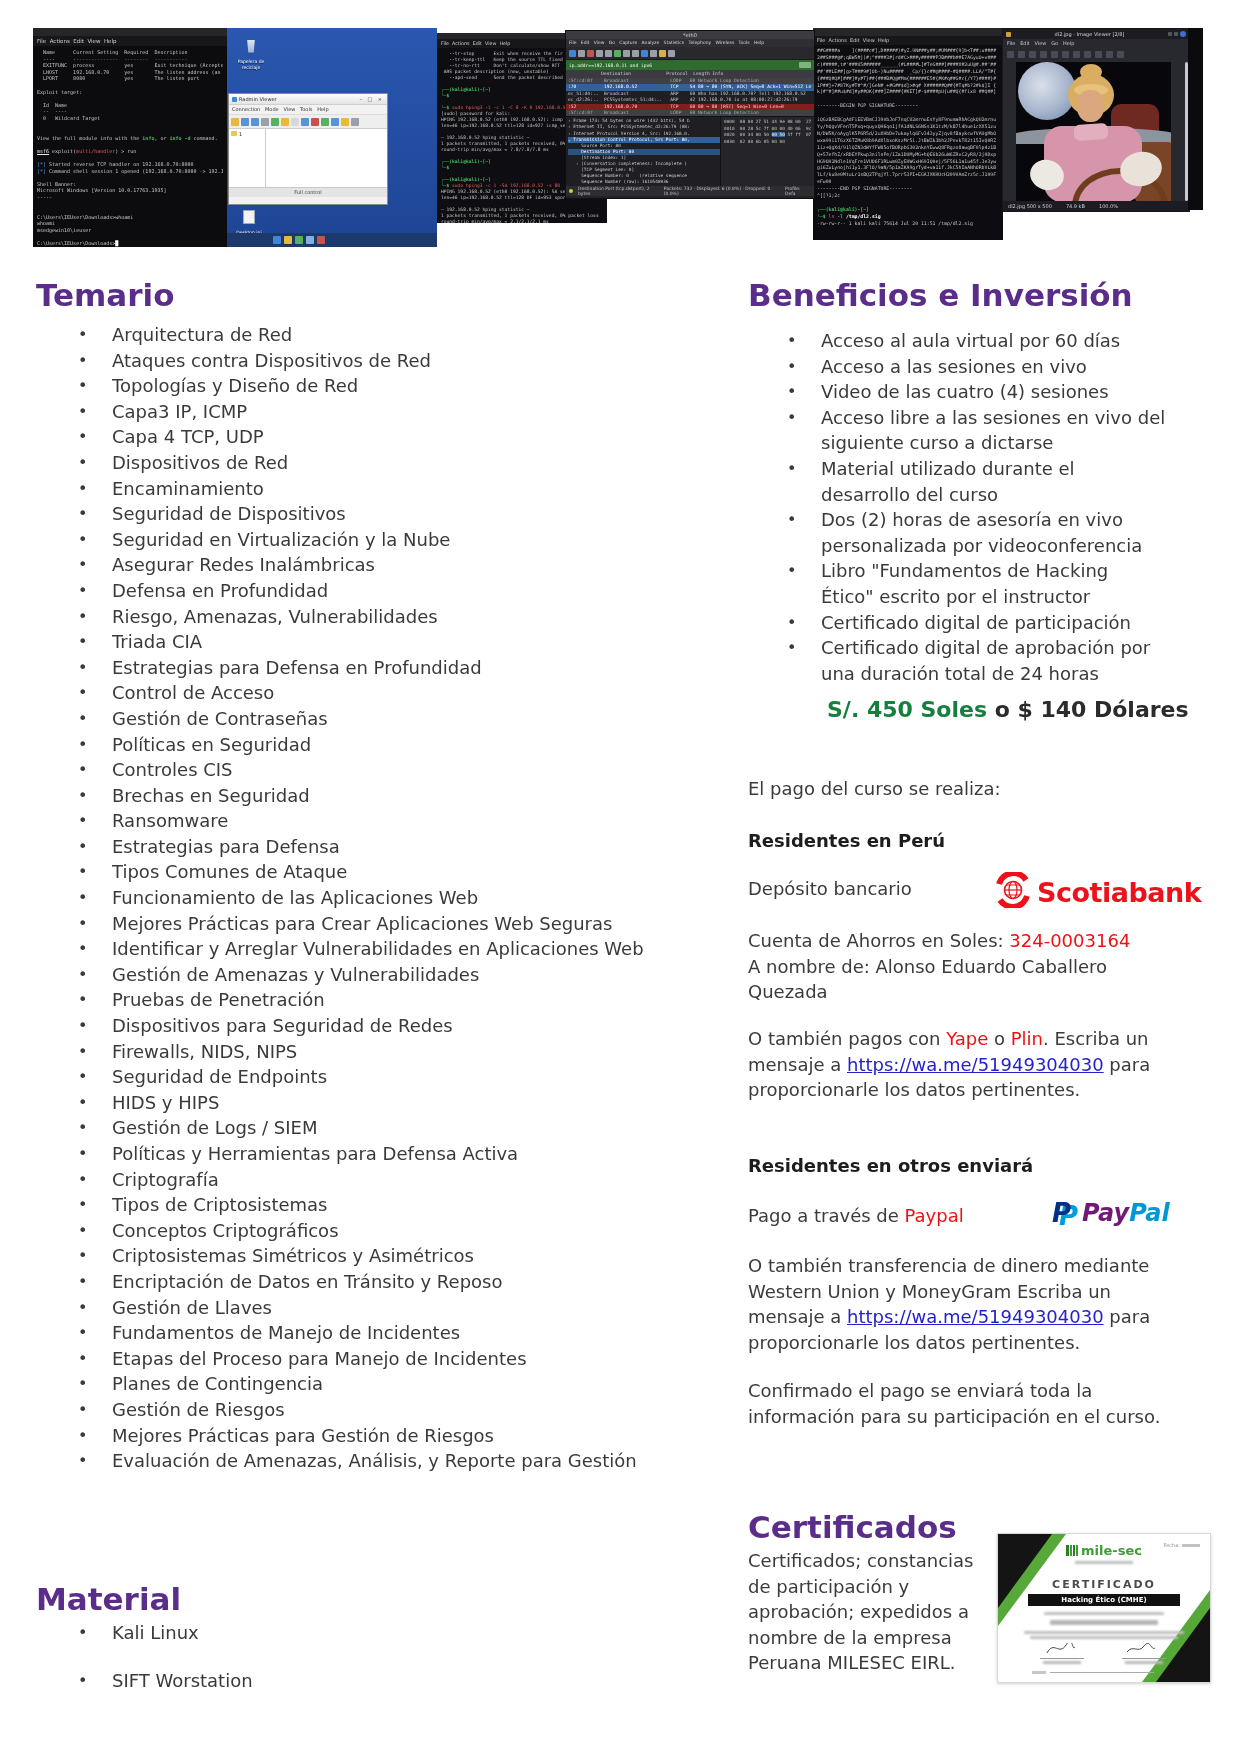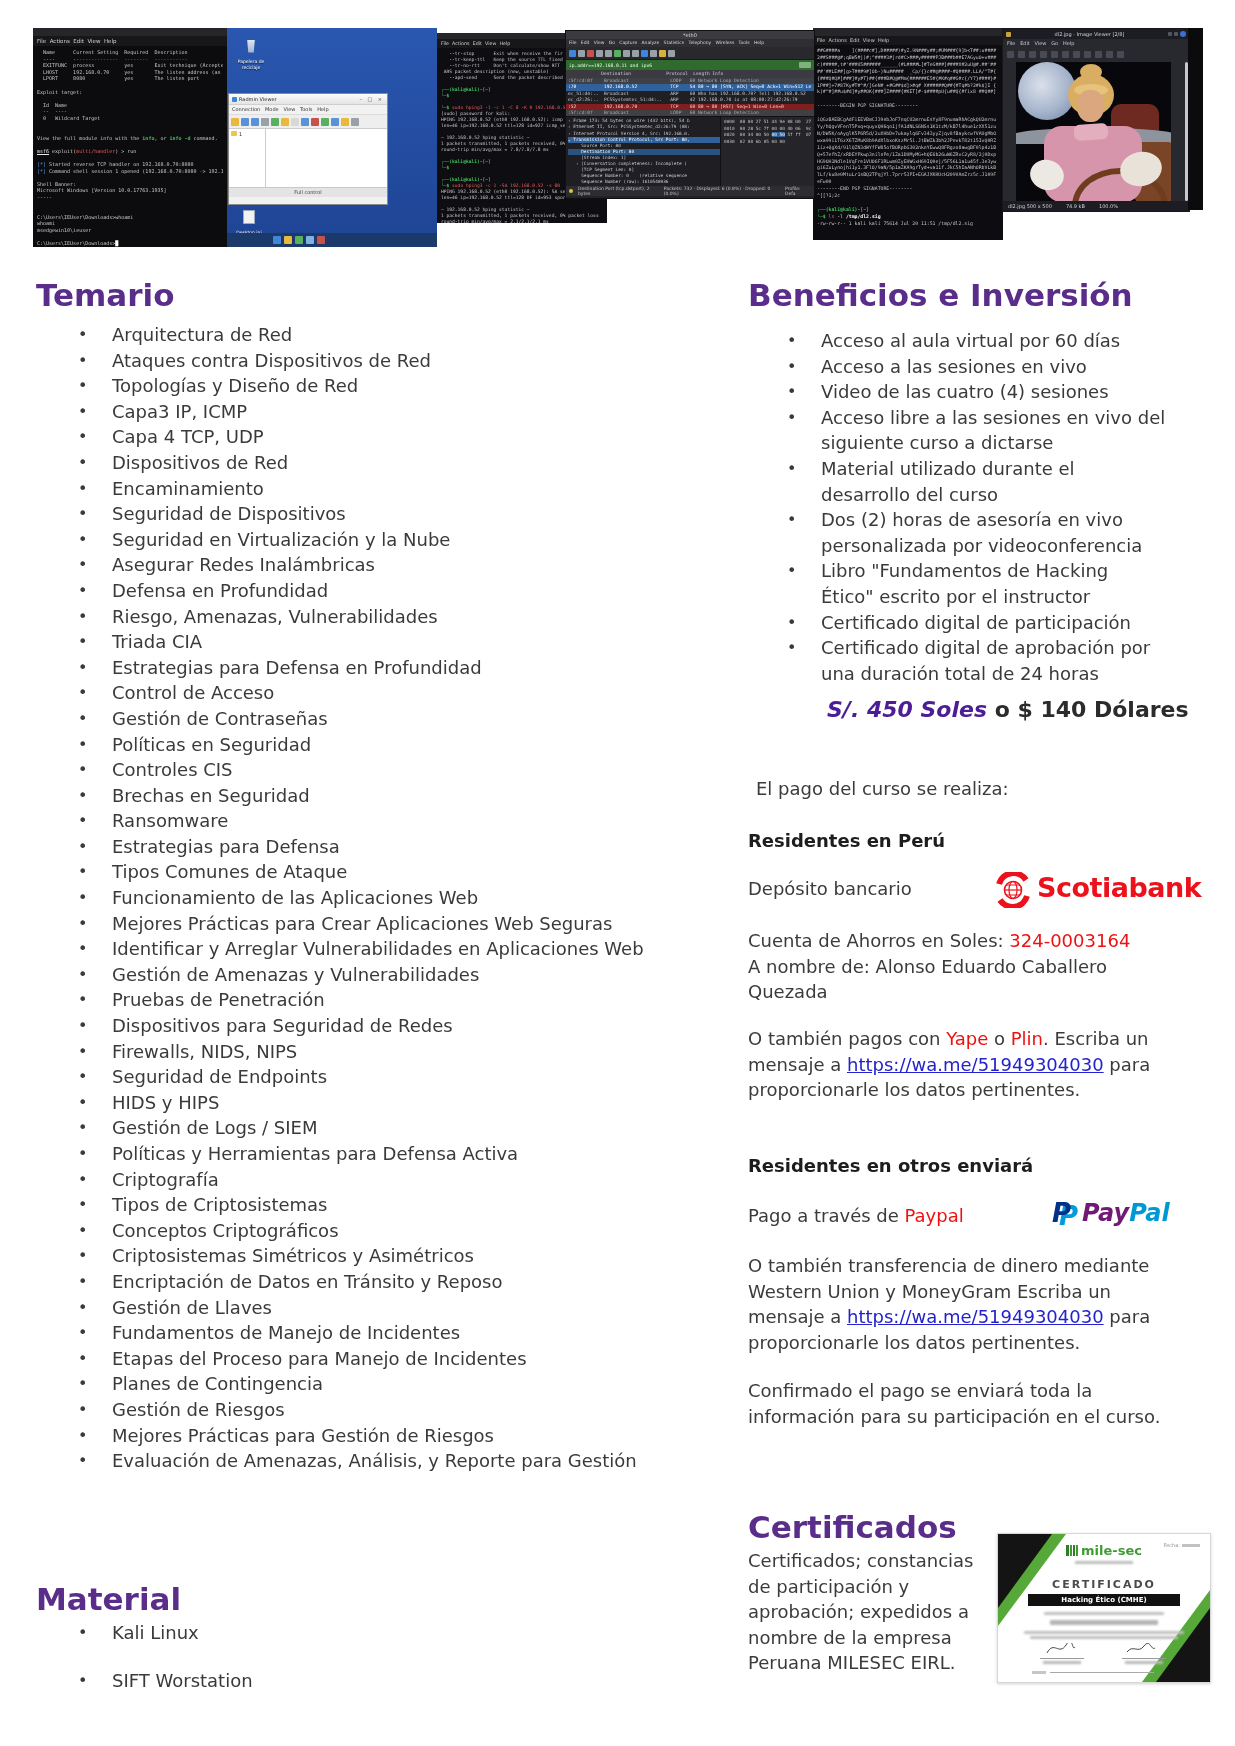--- a/index.html
+++ b/index.html
@@ -129,35 +129,35 @@
   #list-beneficios{left:821px;top:328px;width:400px;}
   #list-material{left:112px;top:1620px;}
   #list-material li{margin-bottom:22px;}
 
   .para{position:absolute;font-size:18px;line-height:25.6px;color:#3b3b3b;white-space:pre-line;}
   .bold18{position:absolute;font-size:18px;line-height:25.6px;font-weight:bold;color:#1d1d1d;}
   .seg-red{color:#ee1111;}
   a.seg-link{color:#2322cd;text-decoration:underline;cursor:pointer;}
 
   #price{position:absolute;left:827px;top:697px;font-size:22px;font-weight:bold;}
-  #price .price-soles{color:#4c1d95;font-style:italic;}
+  #price .price-soles{color:#15803d;}
   #price .price-rest{color:#2b2b2b;}
 
-  #pago-intro{left:748px;top:776px;margin-left:8px;}
+  #pago-intro{left:748px;top:776px;}
   #peru-title{left:748px;top:828px;}
   #deposito{left:748px;top:876px;}
   #cuenta{left:748px;top:928px;}
   #yape{left:748px;top:1026px;width:480px;}
   #otros-title{left:748px;top:1153px;}
   #paypal-line{left:748px;top:1203px;}
   #western{left:748px;top:1253px;width:500px;}
   #confirmado{left:748px;top:1378px;width:500px;}
   #cert-body{left:748px;top:1548px;width:250px;}
 
-  .scotia{position:absolute;left:995px;top:872px;display:flex;align-items:flex-start;gap:6px;}
+  .scotia{position:absolute;left:995px;top:872px;display:flex;align-items:flex-end;gap:6px;}
   .scotia-text{font-size:27px;font-weight:bold;color:#EC111A;letter-spacing:-0.5px;}
   .paypal{position:absolute;left:1052px;top:1198px;display:flex;align-items:center;gap:6px;}
   .pp-icon{position:relative;width:24px;height:30px;font-style:italic;font-weight:bold;font-size:26px;line-height:30px;}
   .pp-back{position:absolute;left:7px;top:3px;color:#009cde;}
   .pp-front{position:absolute;left:0;top:0;color:#003087;}
   .pp-text{font-size:24px;font-weight:bold;font-style:italic;}
   .pp-pay{color:#701a75;}
   .pp-pal{color:#0098d4;}
 
   

